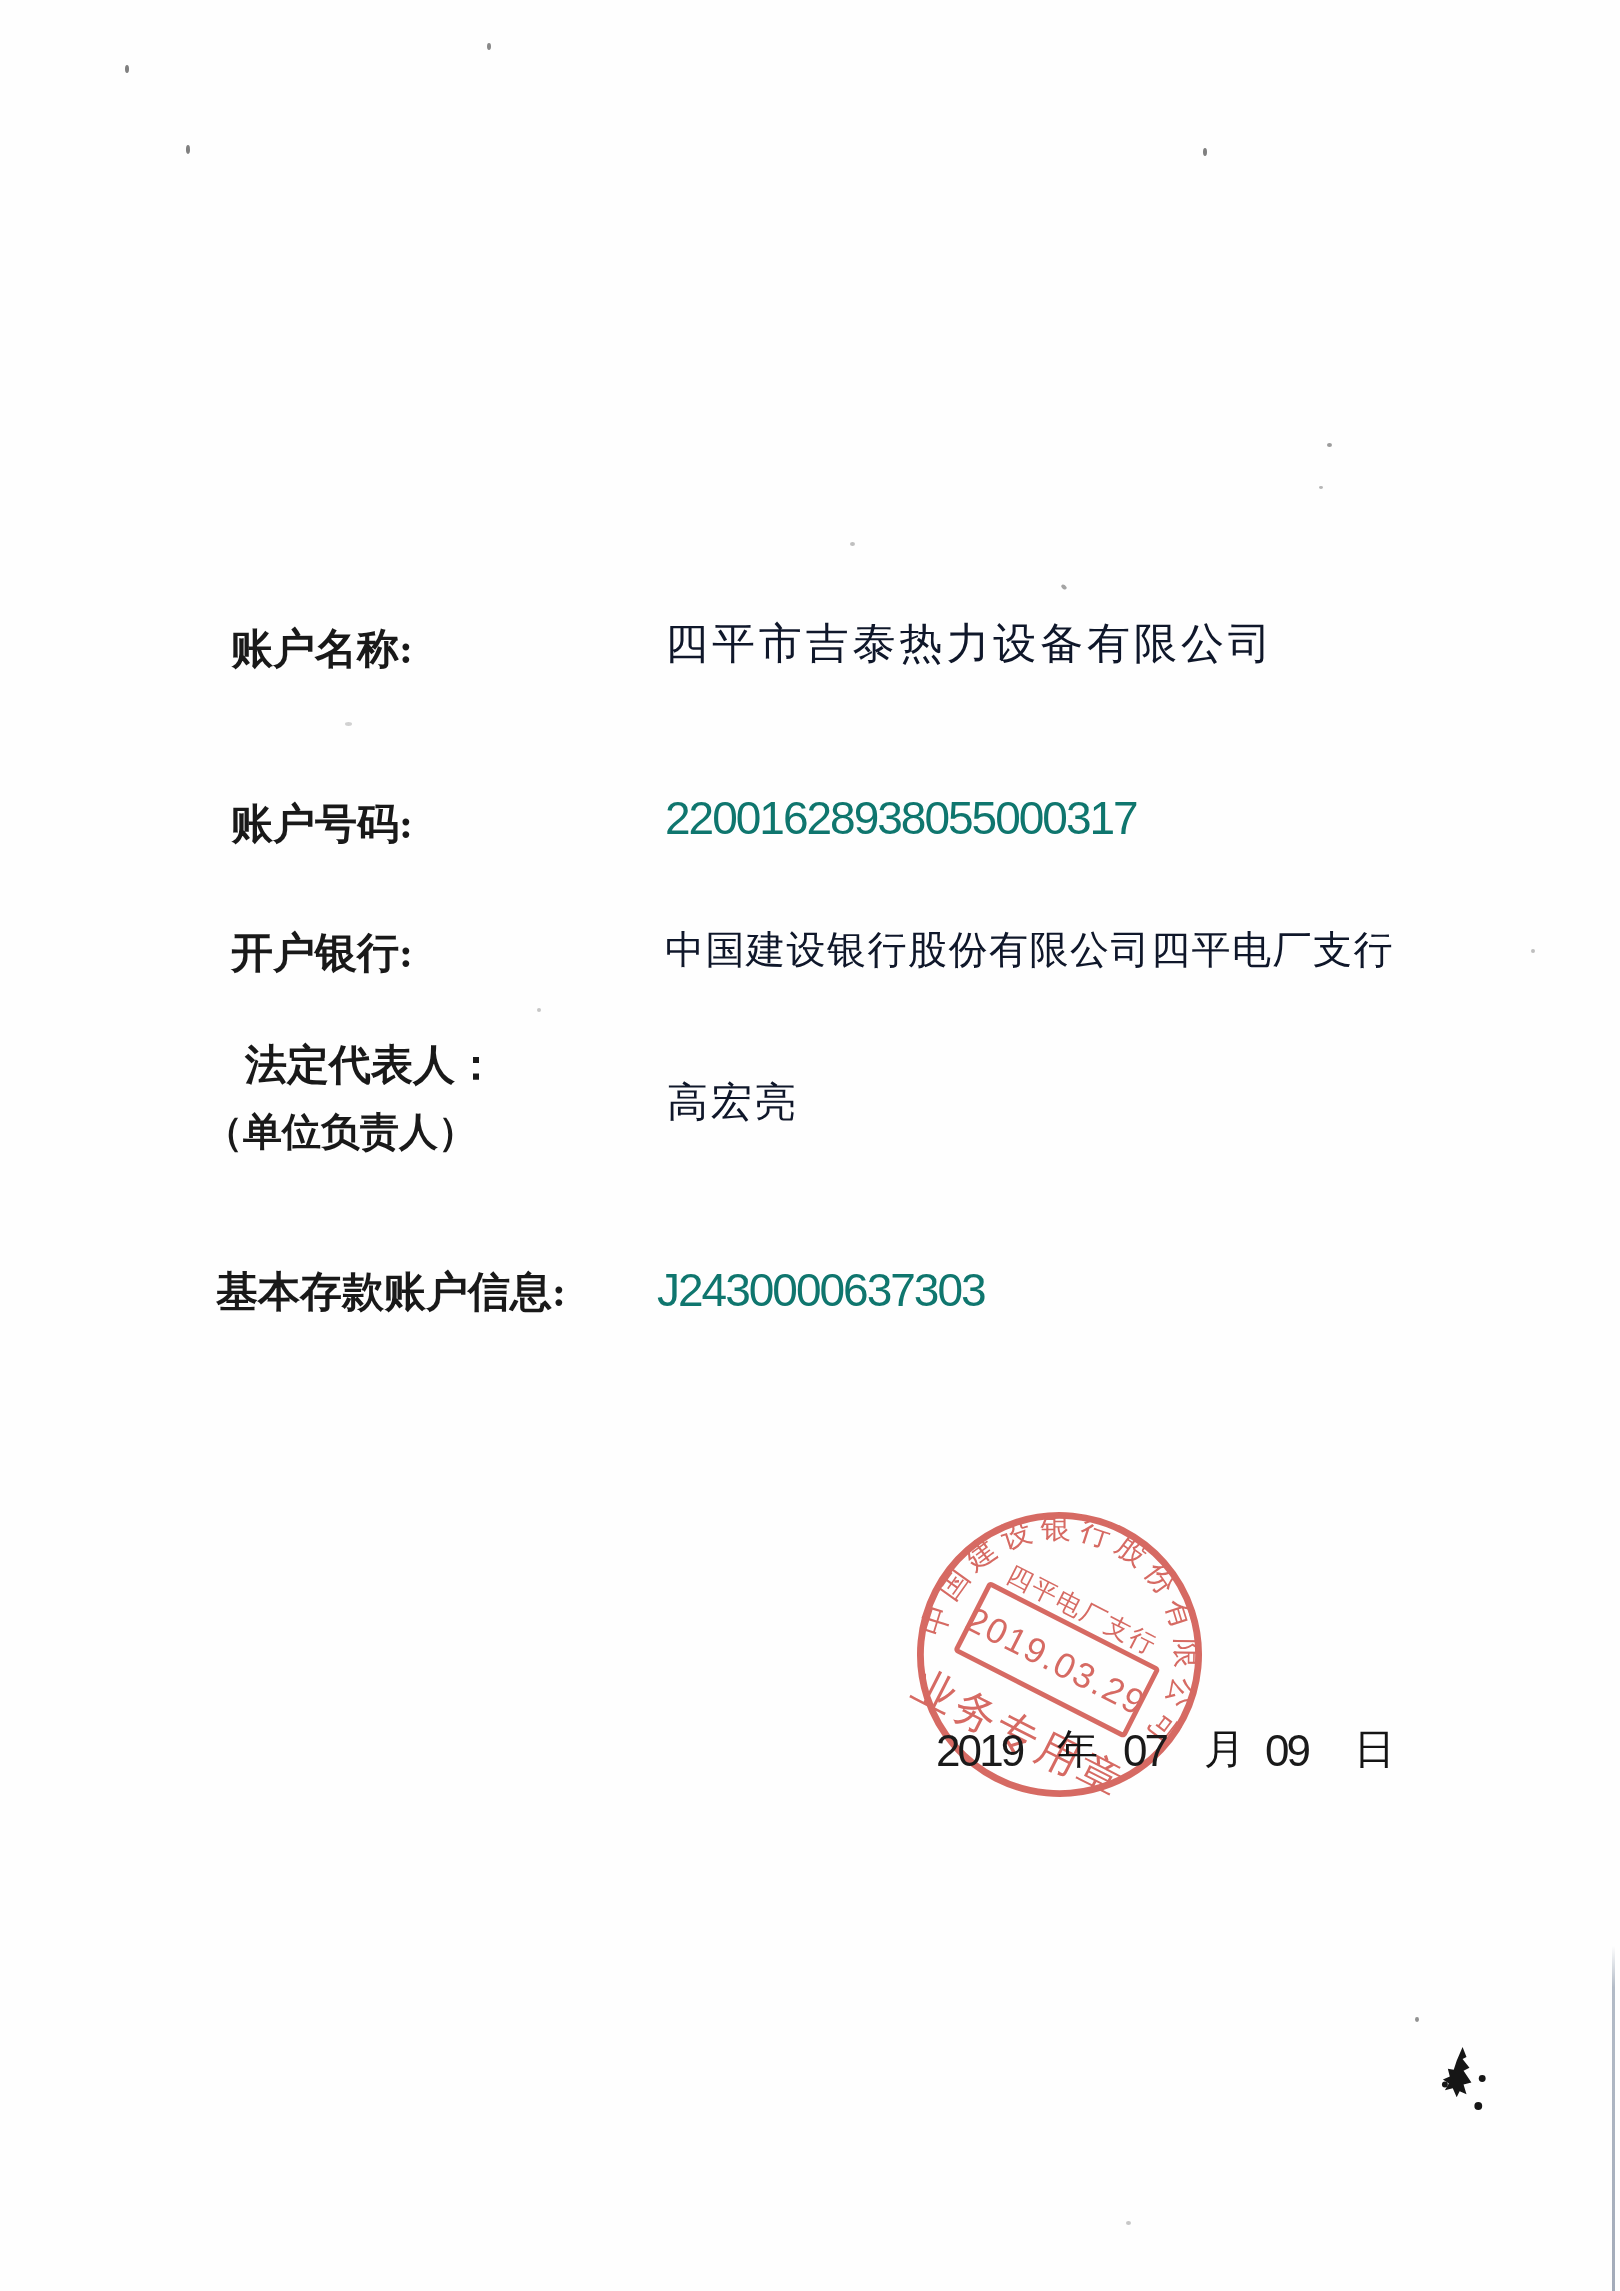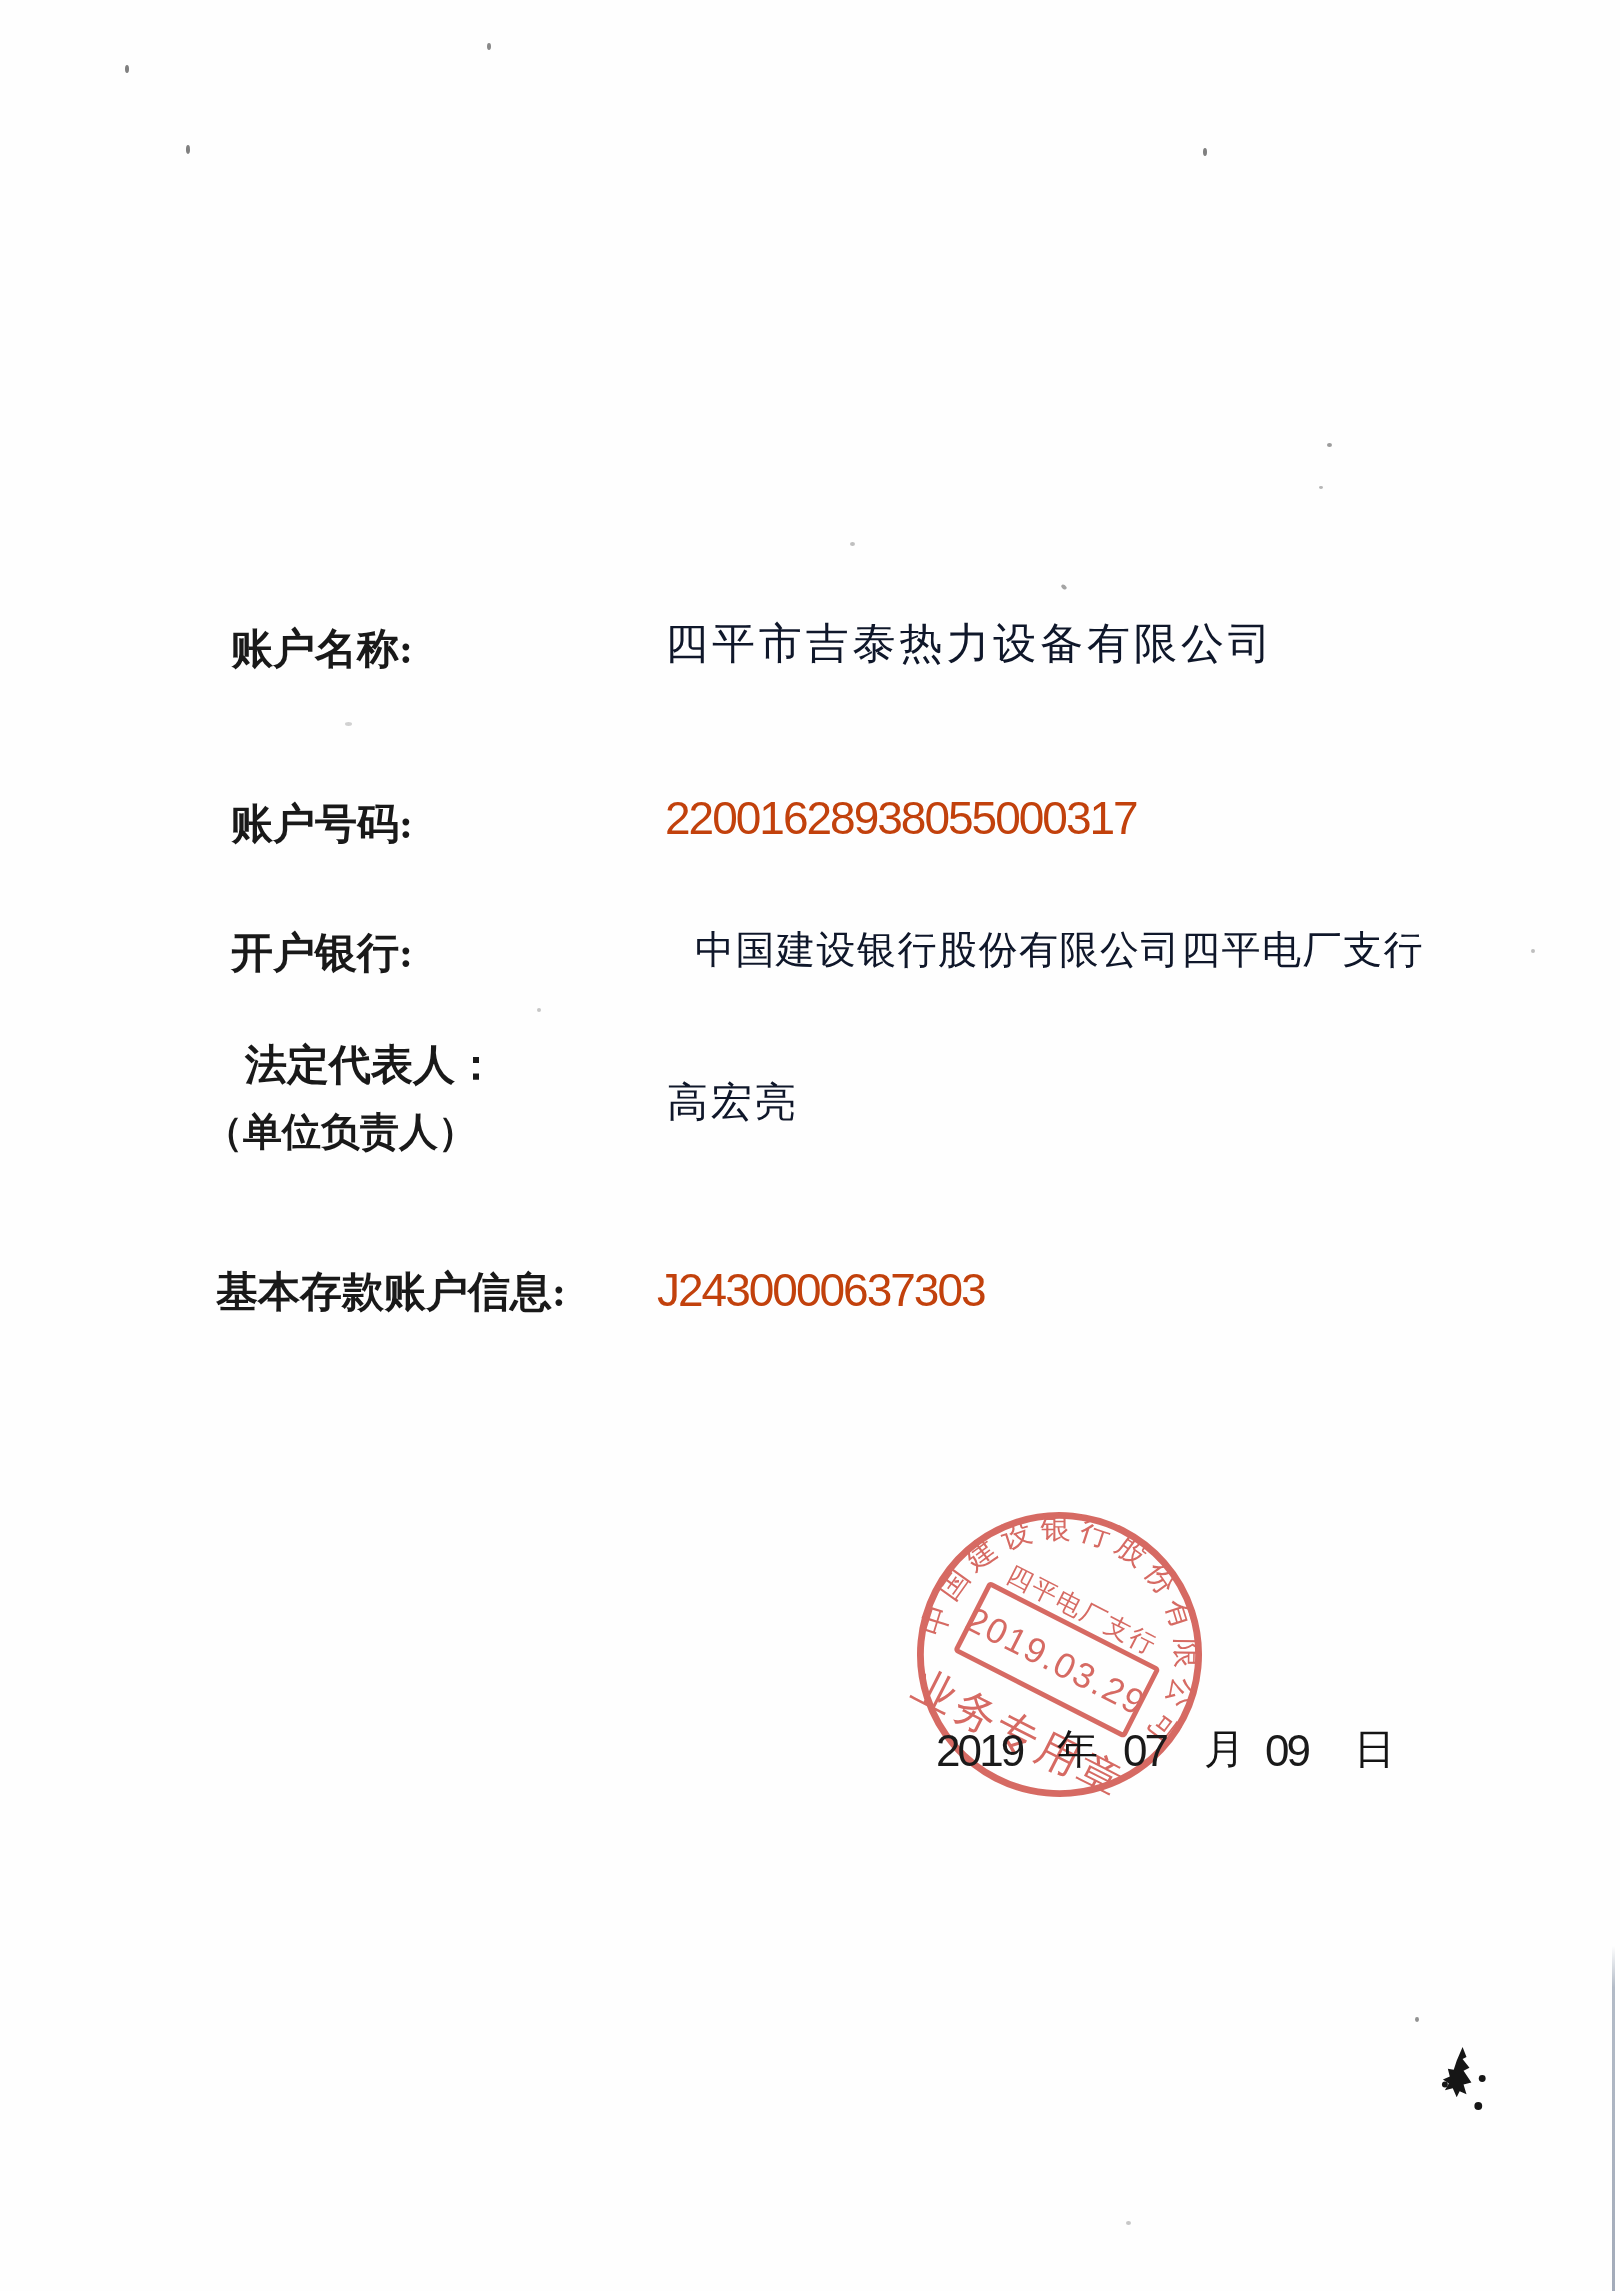--- a/index.html
+++ b/index.html
@@ -37,21 +37,21 @@
     font-weight:500;
     line-height:1.08;
     white-space:nowrap;
     color:#0f172a;
   }
   .num-value{
     font-family:"Liberation Sans", sans-serif;
     font-size:46px;
     font-weight:400;
     letter-spacing:-2px;
-    color:#c2410c;
+    color:#0f766e;
   }
   .date-seg{
     position:absolute;
     top:1727px;
     font-size:41px;
     line-height:1.1;
     white-space:nowrap;
     color:#141414;
     z-index:5;
   }
@@ -99,21 +99,21 @@
     <span class="field-value" style="left:665px;top:621px;letter-spacing:3.9px;">四平市吉泰热力设备有限公司</span>
   </div>
 
   <div>
     <span class="field-label" style="left:231px;top:802px;">账户号码:</span>
     <span class="field-value num-value" style="left:665px;top:794px;">22001628938055000317</span>
   </div>
 
   <div>
     <span class="field-label" style="left:231px;top:931px;">开户银行:</span>
-    <span class="field-value" style="left:665px;top:929px;font-size:39px;letter-spacing:1.5px;margin-left:30px;">中国建设银行股份有限公司四平电厂支行</span>
+    <span class="field-value" style="left:665px;top:929px;font-size:39px;letter-spacing:1.5px;">中国建设银行股份有限公司四平电厂支行</span>
   </div>
 
   <div>
     <span class="field-label" style="left:245px;top:1043px;">法定代表人：</span>
     <span class="field-label" style="left:204px;top:1111px;font-size:39px;">（单位负责人）</span>
     <span class="field-value" style="left:667px;top:1080px;font-size:41px;letter-spacing:2.9px;">高宏亮</span>
   </div>
 
   <div>
     <span class="field-label" style="left:216px;top:1270px;">基本存款账户信息:</span>

